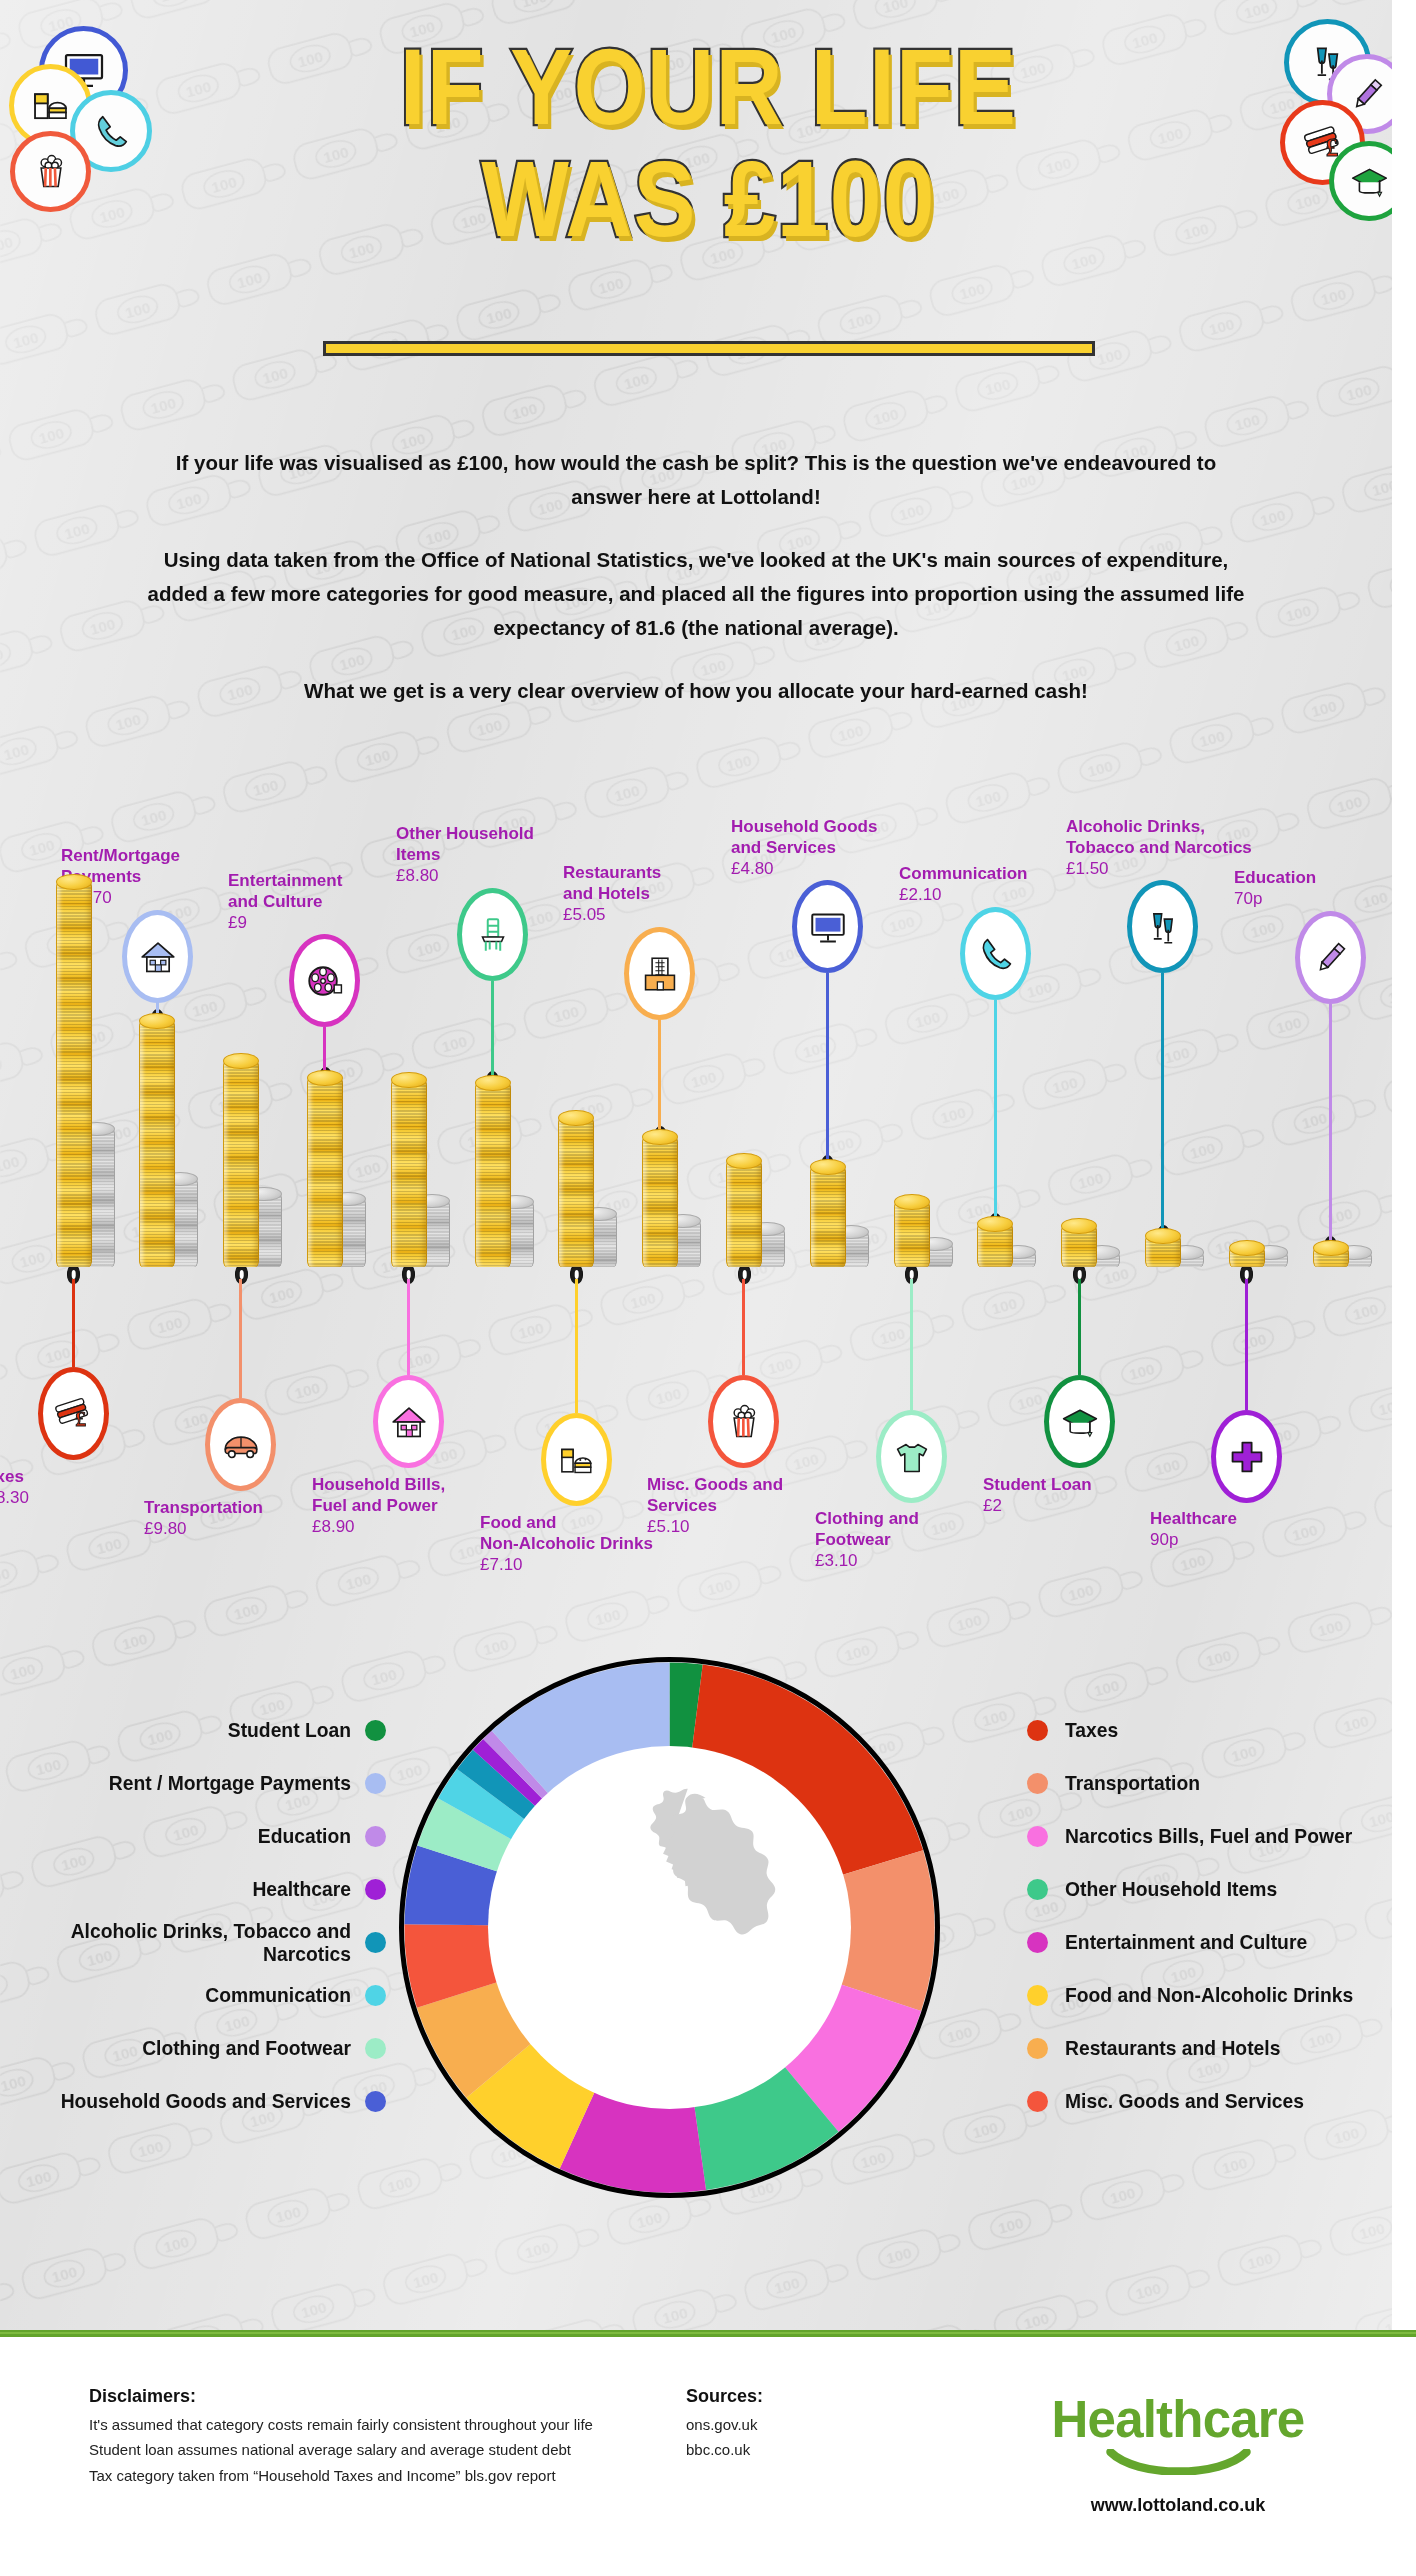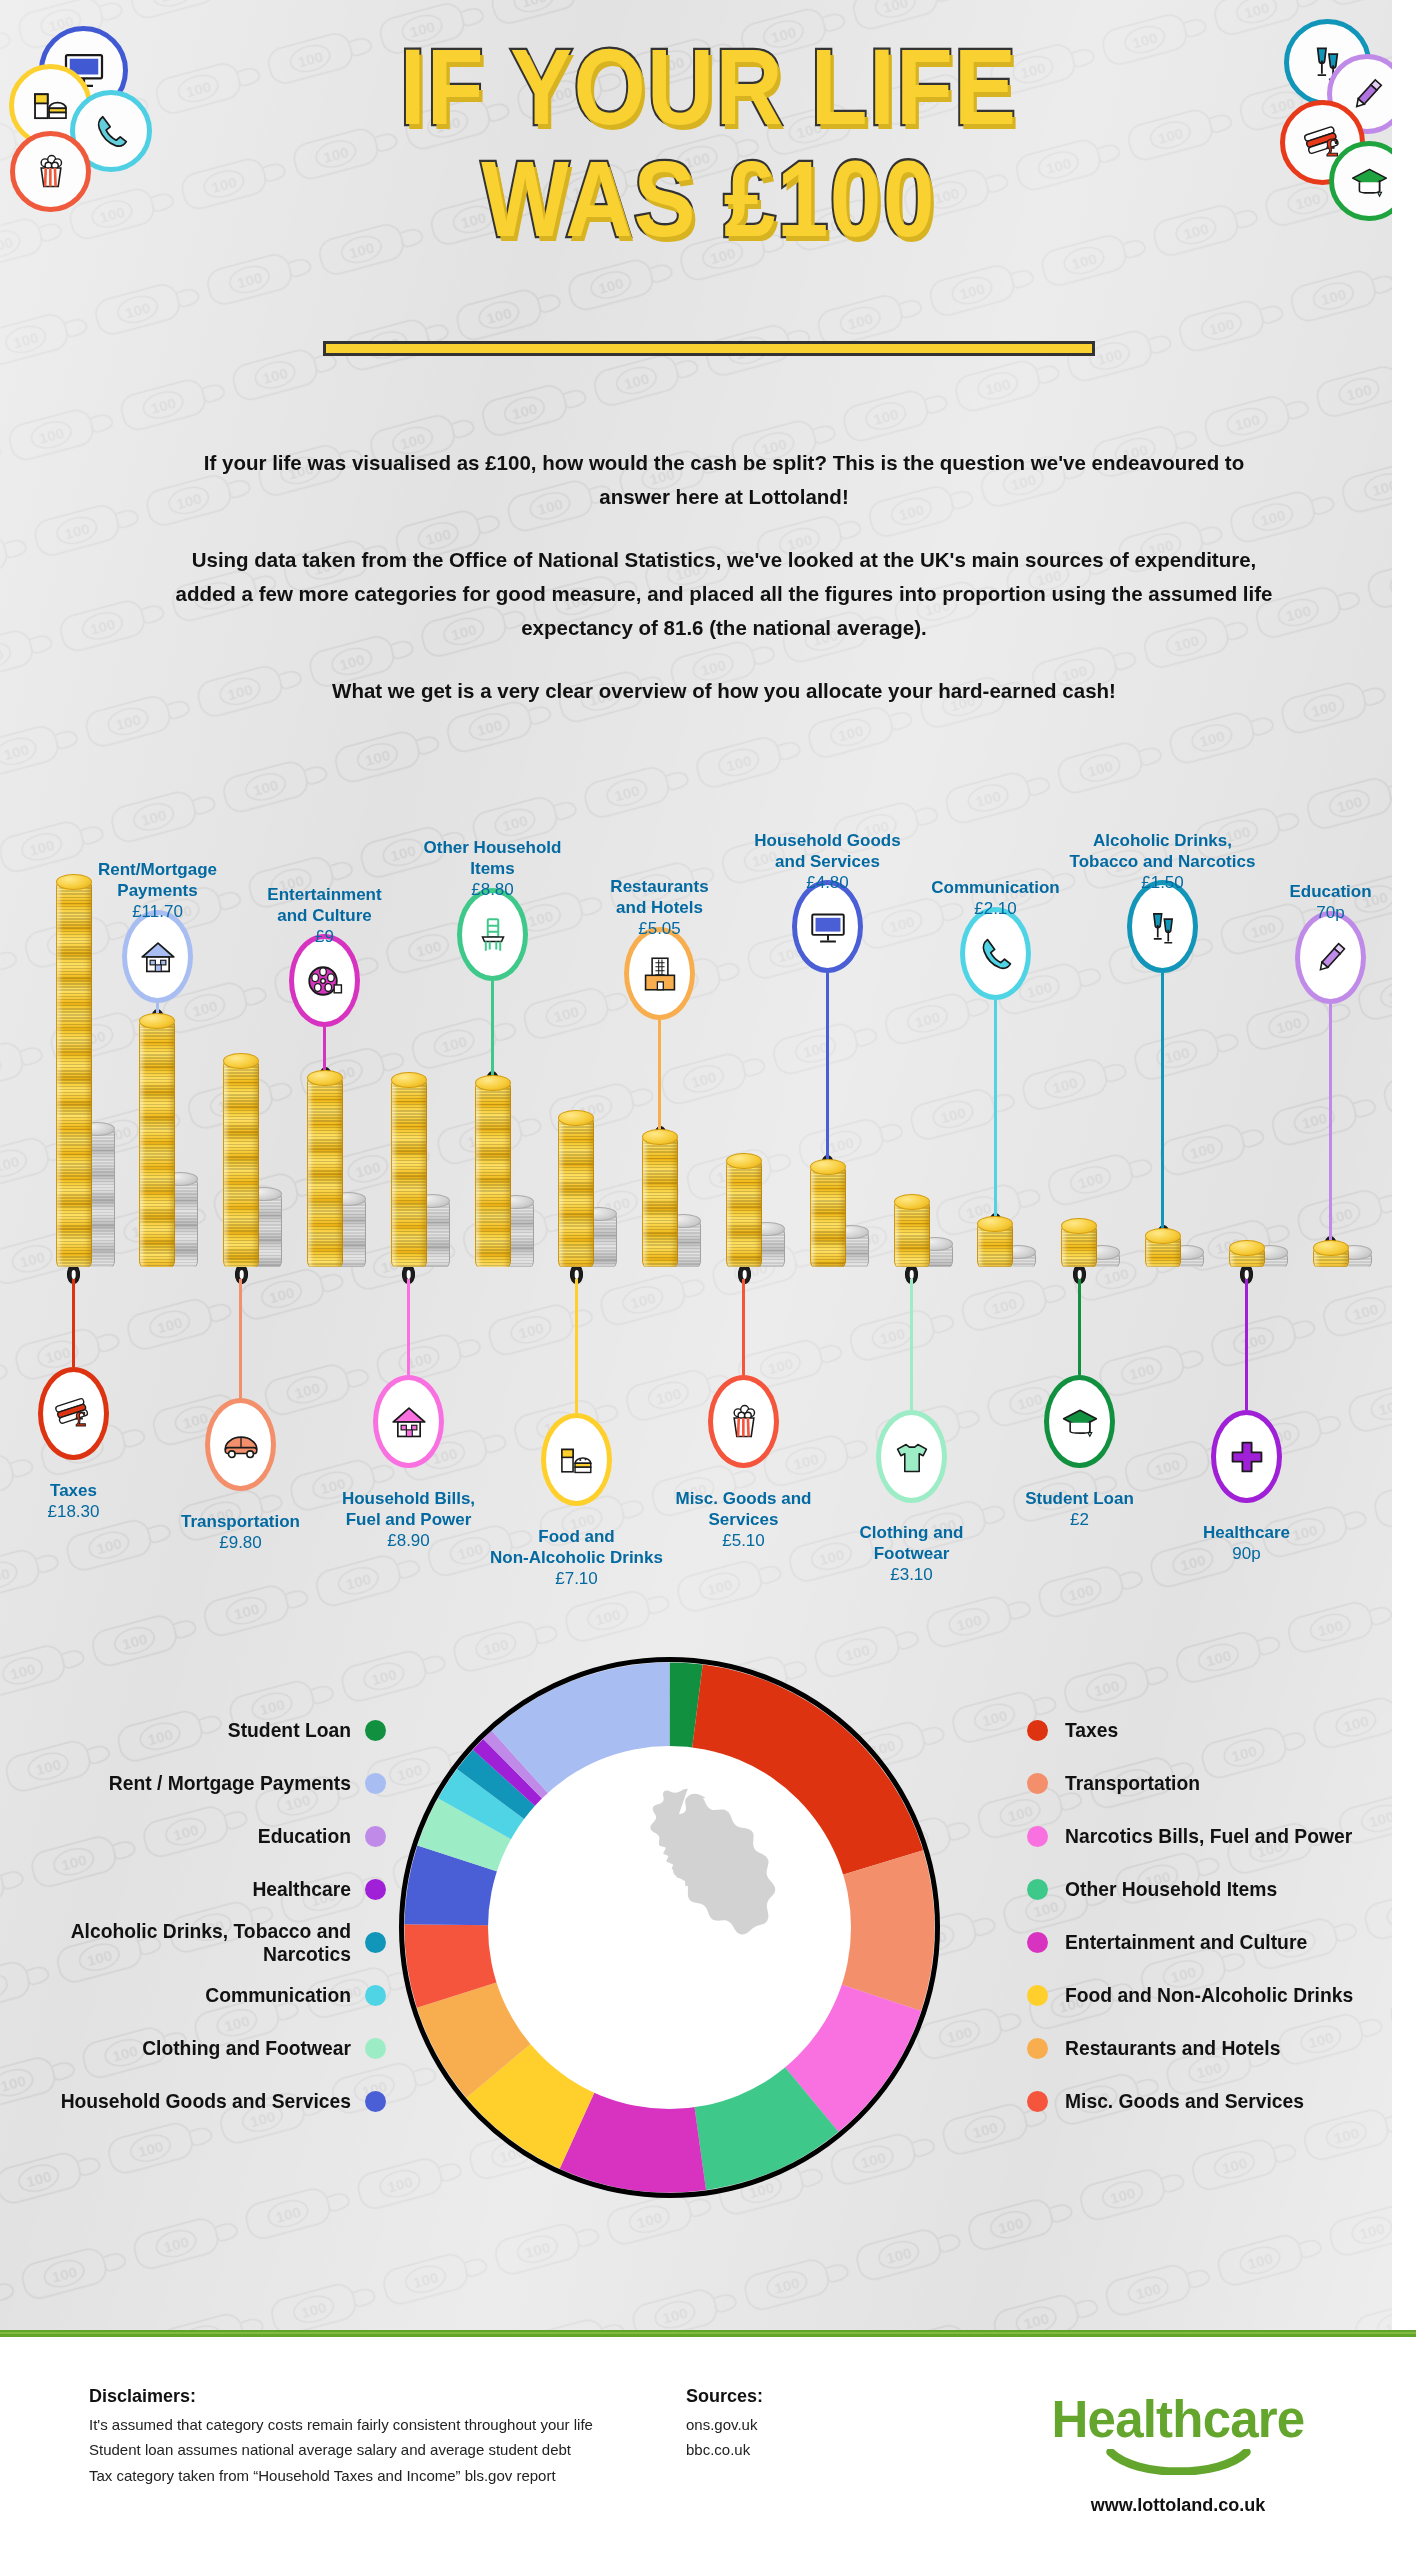--- a/index.html
+++ b/index.html
@@ -50,21 +50,21 @@
   .badge{
     position:absolute; border-radius:50%; background:#fdfdfd;
     display:flex; align-items:center; justify-content:center;
   }
   .badge svg{ display:block; }
 
   
   #intro{
     position:absolute; left:50%; transform:translateX(-50%);
     top:446px; width:1105px; text-align:center;
-    color:#111; font-size:20.5px; line-height:34px; font-weight:600;margin-left:28px;
+    color:#111; font-size:20.5px; line-height:34px; font-weight:600;
   }
   #intro p{ margin-bottom:29px; }
   #intro p:last-child{ margin-bottom:0; }
 
   
   #barchart{ position:absolute; left:0; top:780px; width:1417px; height:788px; }
   .stackwrap{ position:absolute; bottom:0; }
   .gold, .grey{
     position:absolute; bottom:0; width:36px; border-radius:3.9px/6.2px;
   }
@@ -106,22 +106,22 @@
   }
   .pin:after{
     content:""; position:absolute; left:50%; top:5.4px; transform:translateX(-50%);
     width:4.6px; height:8.5px; border-radius:50%; background:#fff;
   }
   .bubble{
     position:absolute; width:71px; height:93px; border-radius:50%;
     background:#fff; display:flex; align-items:center; justify-content:center;
   }
   .cap{
-    position:absolute; text-align:center; color:#0369a1;
-    font-size:17px; line-height:21px; font-weight:700;margin-top:14px;
+    position:absolute; color:#a21caf;
+    font-size:17px; line-height:21px; font-weight:700;
   }
   .cap .amt{ font-weight:500; font-size:17px; display:block; }
 
   
   #donutsec{ position:absolute; left:0; top:1638px; width:1417px; height:618px; }
   #donut{
     position:absolute; left:399px; top:19.3px; width:541px; height:541px;
   }
   #donut .ring{
     position:absolute; inset:0; border-radius:50%;

